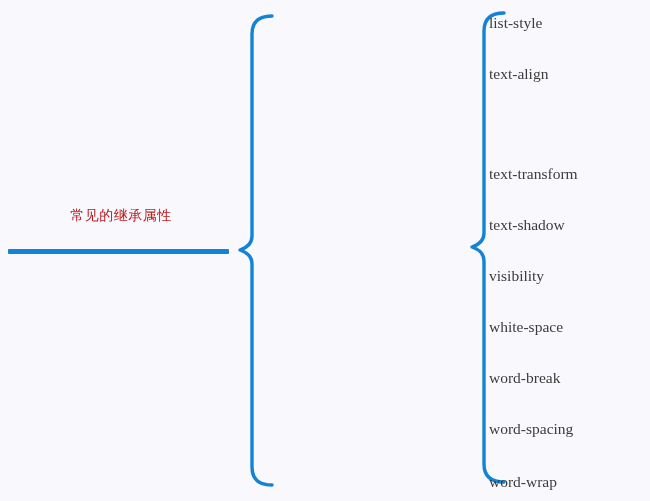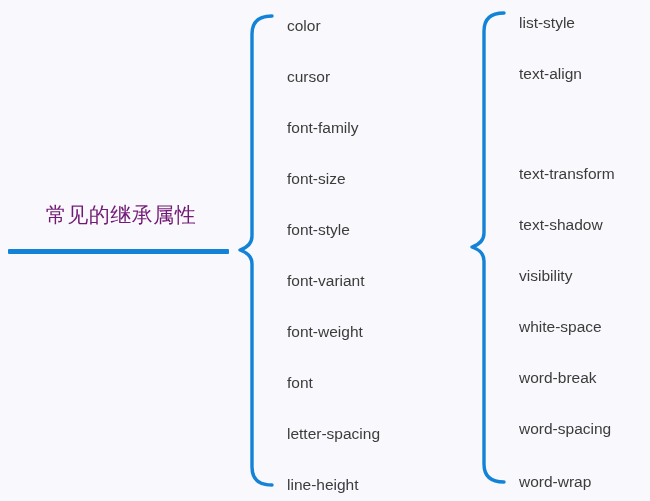--- a/index.html
+++ b/index.html
@@ -27,23 +27,23 @@
     top: 200px;
     width: 224px;
     height: 58px;
   }
   .root-label {
     position: absolute;
     left: 10px;
     top: 0px;
     width: 206px;
     text-align: center;
-    font-size: 21px;
+    font-size: 14px;
     line-height: 30px;
-    color: #701a75;
+    color: #b91c1c;
     white-space: nowrap;
     letter-spacing: 0.5px;
   }
   .root-underline {
     position: absolute;
     left: 0px;
     top: 49px;
     width: 221px;
     height: 5px;
     background: #1283d6;
@@ -59,21 +59,21 @@
     pointer-events: none;
   }
 
   
   .leaf-col {
     position: absolute;
     top: 0;
     height: 501px;
   }
   .leaf-col-1 { left: 287px; width: 165px; }
-  .leaf-col-2 { left: 519px; width: 131px; }
+  .leaf-col-2 { left: 489px; width: 131px; font-family: Liberation Serif, serif; }
 
   .leaf-item {
     position: absolute;
     left: 0;
     font-size: 15.5px;
     color: #3c3c3c;
     white-space: nowrap;
     line-height: 20px;
     height: 20px;
   }
@@ -89,32 +89,20 @@
   </div>
 
   <svg class="brace-svg" width="650" height="501">
     <path d="M 272 16 Q 252 16 252 34 L 252 236 Q 252 246 240 250 Q 252 254 252 264 L 252 467 Q 252 485 272 485" fill="none" stroke="#1283d6" stroke-width="3.4" stroke-linecap="round" stroke-linejoin="round"></path>
   </svg>
 
   <svg class="brace-svg" width="650" height="501">
     <path d="M 504 13 Q 484 13 484 31 L 484 233 Q 484 243 472 247 Q 484 251 484 261 L 484 464 Q 484 482 504 482" fill="none" stroke="#1283d6" stroke-width="3.4" stroke-linecap="round" stroke-linejoin="round"></path>
   </svg>
 
-  <div class="leaf-col leaf-col-1">
-    <div class="leaf-item" style="top:16px">color</div>
-    <div class="leaf-item" style="top:67px">cursor</div>
-    <div class="leaf-item" style="top:118px">font-family</div>
-    <div class="leaf-item" style="top:169px">font-size</div>
-    <div class="leaf-item" style="top:220px">font-style</div>
-    <div class="leaf-item" style="top:271px">font-variant</div>
-    <div class="leaf-item" style="top:322px">font-weight</div>
-    <div class="leaf-item" style="top:373px">font</div>
-    <div class="leaf-item" style="top:424px">letter-spacing</div>
-    <div class="leaf-item" style="top:475px">line-height</div>
-  </div>
 
   <div class="leaf-col leaf-col-2">
     <div class="leaf-item" style="top:13px">list-style</div>
     <div class="leaf-item" style="top:64px">text-align</div>
     <div class="leaf-item" style="top:215px">text-shadow</div>
     <div class="leaf-item" style="top:164px">text-transform</div>
     <div class="leaf-item" style="top:266px">visibility</div>
     <div class="leaf-item" style="top:368px">word-break</div>
     <div class="leaf-item" style="top:317px">white-space</div>
     <div class="leaf-item" style="top:472px">word-wrap</div>

